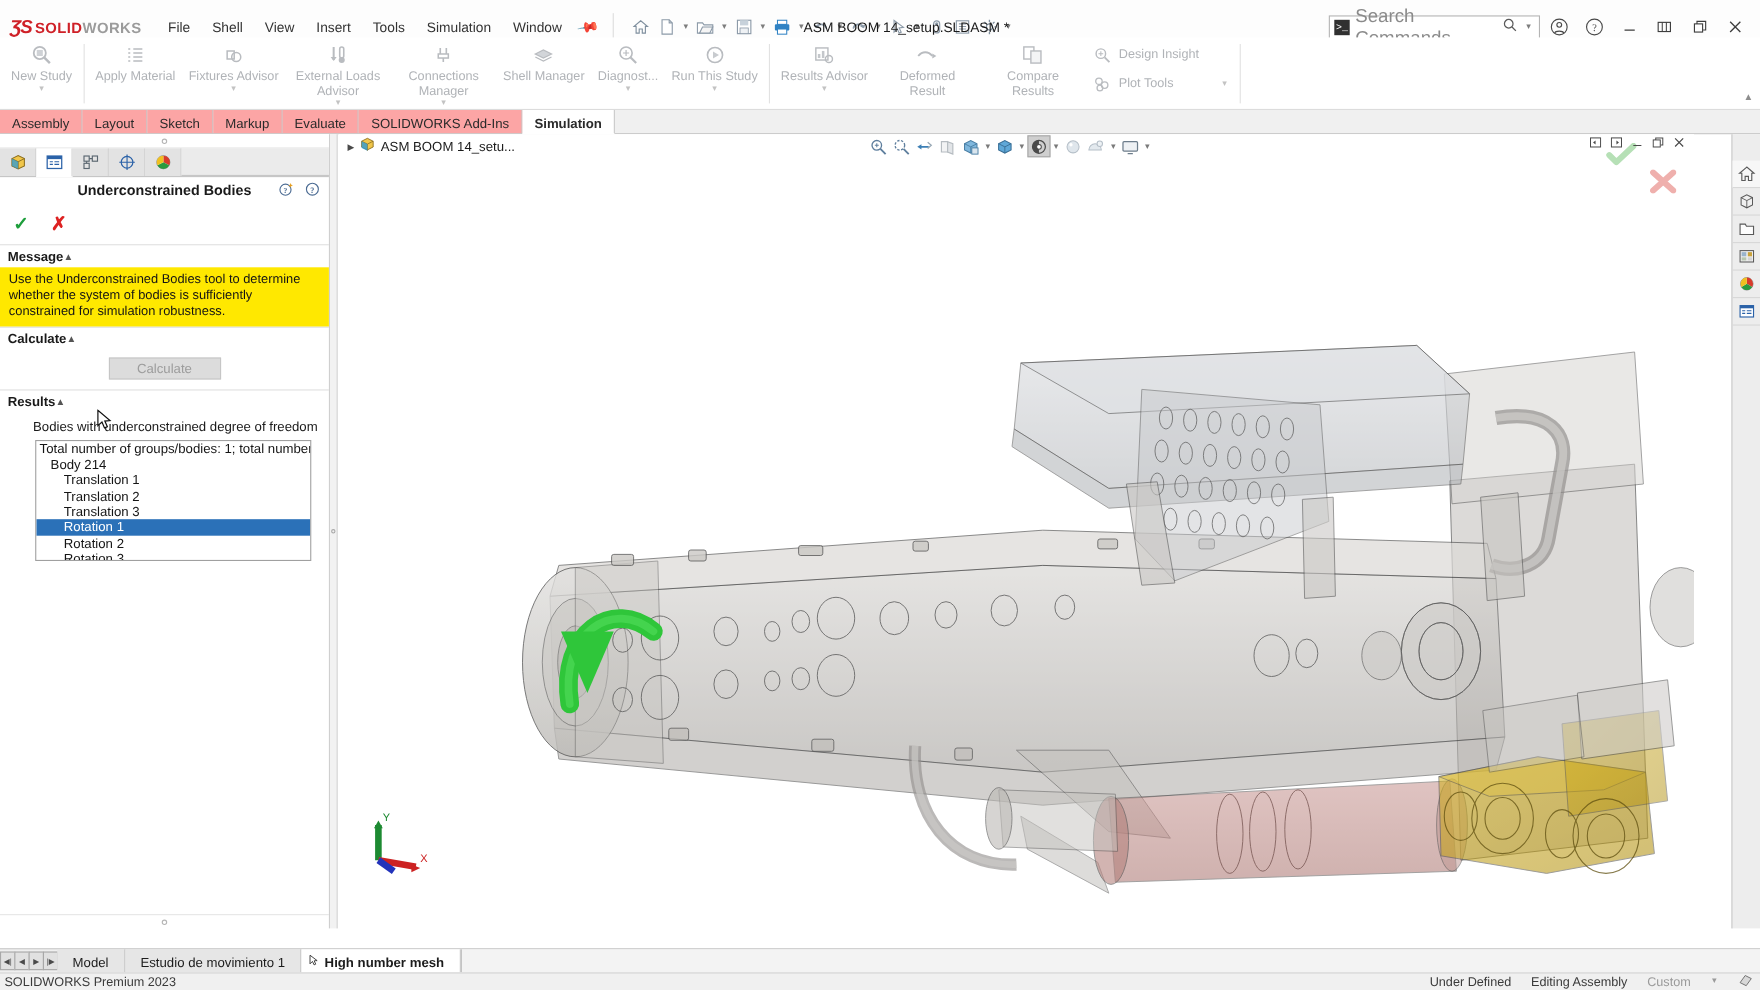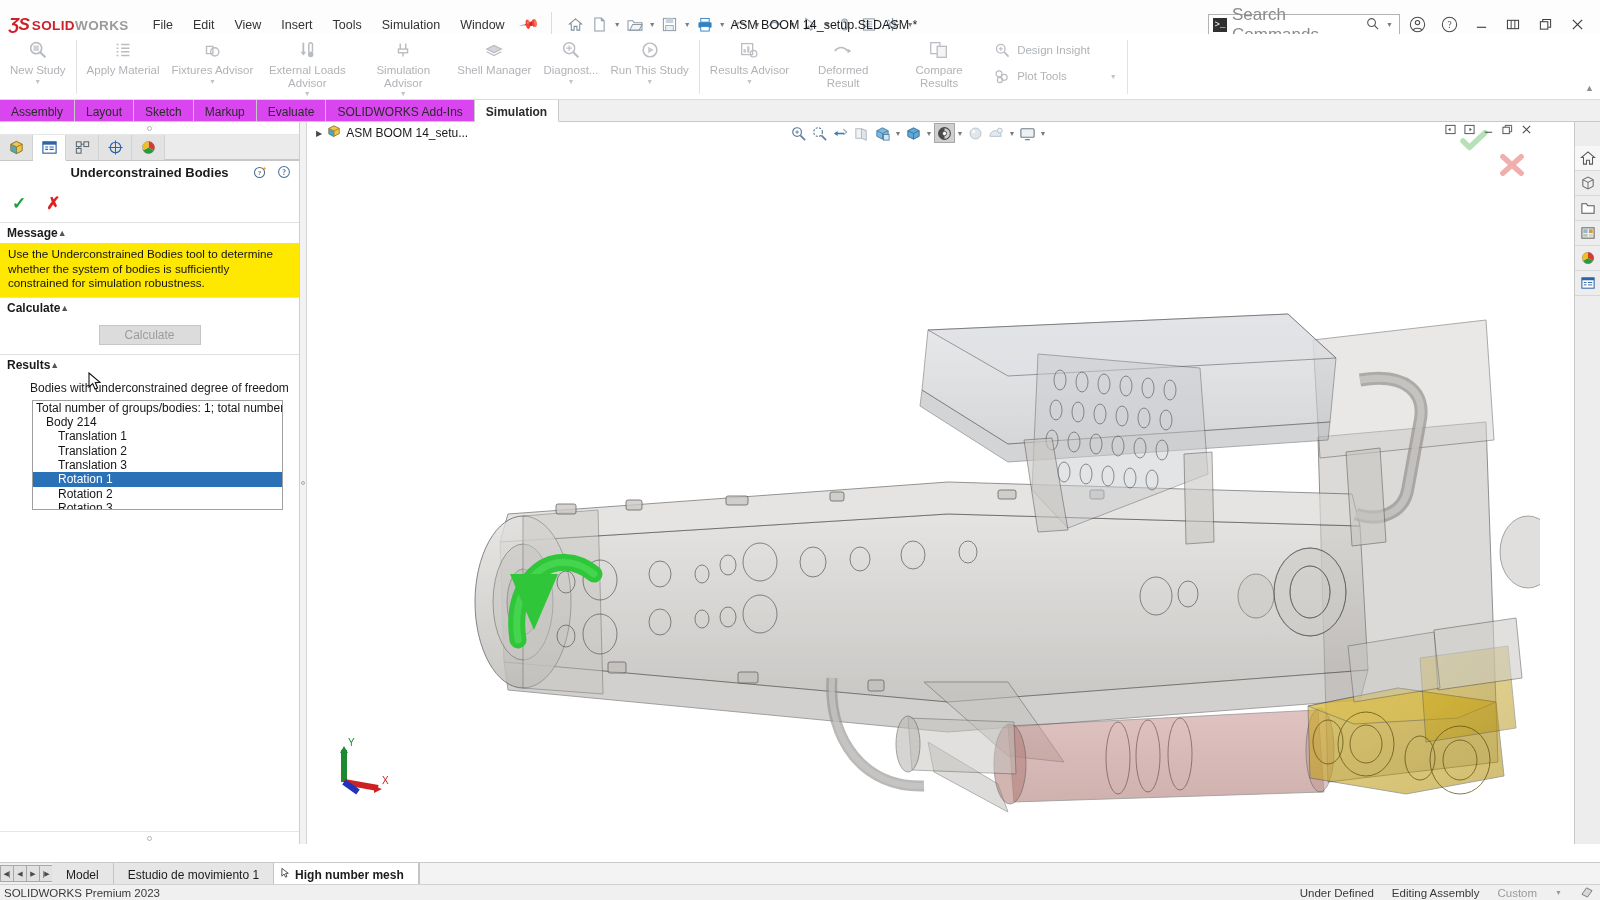--- a/index.html
+++ b/index.html
@@ -69,21 +69,21 @@
   .rstack { display: flex; flex-direction: column; padding-top: 3px; }
   .rib-collapse { margin-left: auto; align-self: flex-end; font-size: 9px; color: #8d8d8d; padding: 0 6px 6px 0; }
 
   
   .cmdtabs {
     position: absolute; top: 100px; left: 0; width: 1600px; height: 22px;
     background: #f0f0f0; display: flex; align-items: stretch; border-bottom: 1px solid #c8c8c8;
   }
   .ctab {
     font-size: 12px; color: #2a2a2a; padding: 2px 11px 0; display: flex; align-items: center;
-    background: #d946ef; border-right: 1px solid #c8c8c8; cursor: default;
+    background: #fca5a5; border-right: 1px solid #c8c8c8; cursor: default;
   }
   .ctab.active { background: #fff; font-weight: bold; border-bottom: 1px solid #fff; margin-bottom: -1px; }
 
   
   .leftpanel {
     position: absolute; top: 122px; left: 0; width: 300px; height: 722px;
     background: #fff; border-right: 1px solid #cfcfcf; display: flex; flex-direction: column;
   }
   .lp-grip { height: 13px; display: flex; align-items: center; justify-content: center;
              background: #fff; border-bottom: 1px solid #e6e6e6; }
@@ -202,21 +202,21 @@
 <div id="app">
 
   <div class="titlebar">
     <div class="logo-wrap">
       <span class="logo-ds">ƷS</span>
       <span class="logo-sw"><span>SOLID</span><span class="grey">WORKS</span></span>
     </div>
 
     <div class="menubar">
       <div class="mi">File</div>
-      <div class="mi">Edit</div>
+      <div class="mi">Shell</div>
       <div class="mi">View</div>
       <div class="mi">Insert</div>
       <div class="mi">Tools</div>
       <div class="mi">Simulation</div>
       <div class="mi">Window</div>
       <span class="pin-icon">📌</span>
     </div>
 
     <div class="qat">
       <span class="qi">
@@ -399,21 +399,21 @@
         <span class="rdrop">▼</span>
       </div>
       <div class="rbtn">
         <span class="ric">
           <svg width="22" height="22" viewBox="0 0 24 24">
               <path d="M9 5v6M15 5v6" stroke="#b9bcc0" stroke-width="1.6"></path>
               <rect x="7" y="11" width="10" height="4" fill="none" stroke="#b9bcc0" stroke-width="1.5"></rect>
               <path d="M12 15v4" stroke="#b9bcc0" stroke-width="1.6"></path>
             </svg>
         </span>
-        <span class="rlbl">Simulation Advisor</span>
+        <span class="rlbl">Connections Manager</span>
         <span class="rdrop">▼</span>
       </div>
       <div class="rbtn">
         <span class="ric">
           <svg width="22" height="22" viewBox="0 0 24 24">
               <path d="M4 11l8-4 8 4-8 4z" fill="#d2d5d9" stroke="#b9bcc0" stroke-width="1.3"></path>
               <path d="M4 14l8 4 8-4" fill="none" stroke="#b9bcc0" stroke-width="1.3"></path>
             </svg>
         </span>
         <span class="rlbl">Shell Manager</span>

